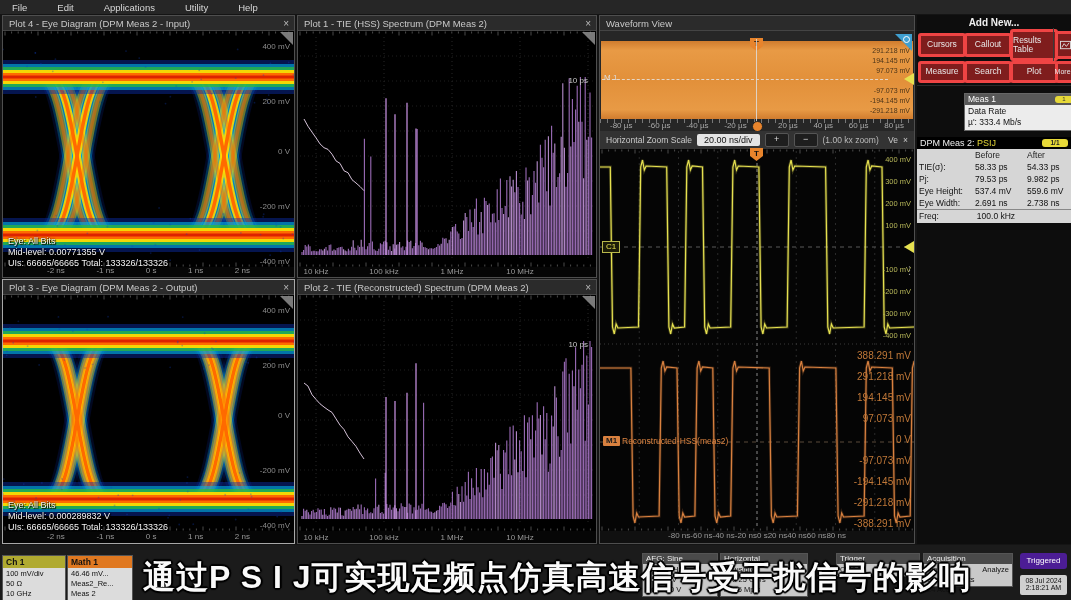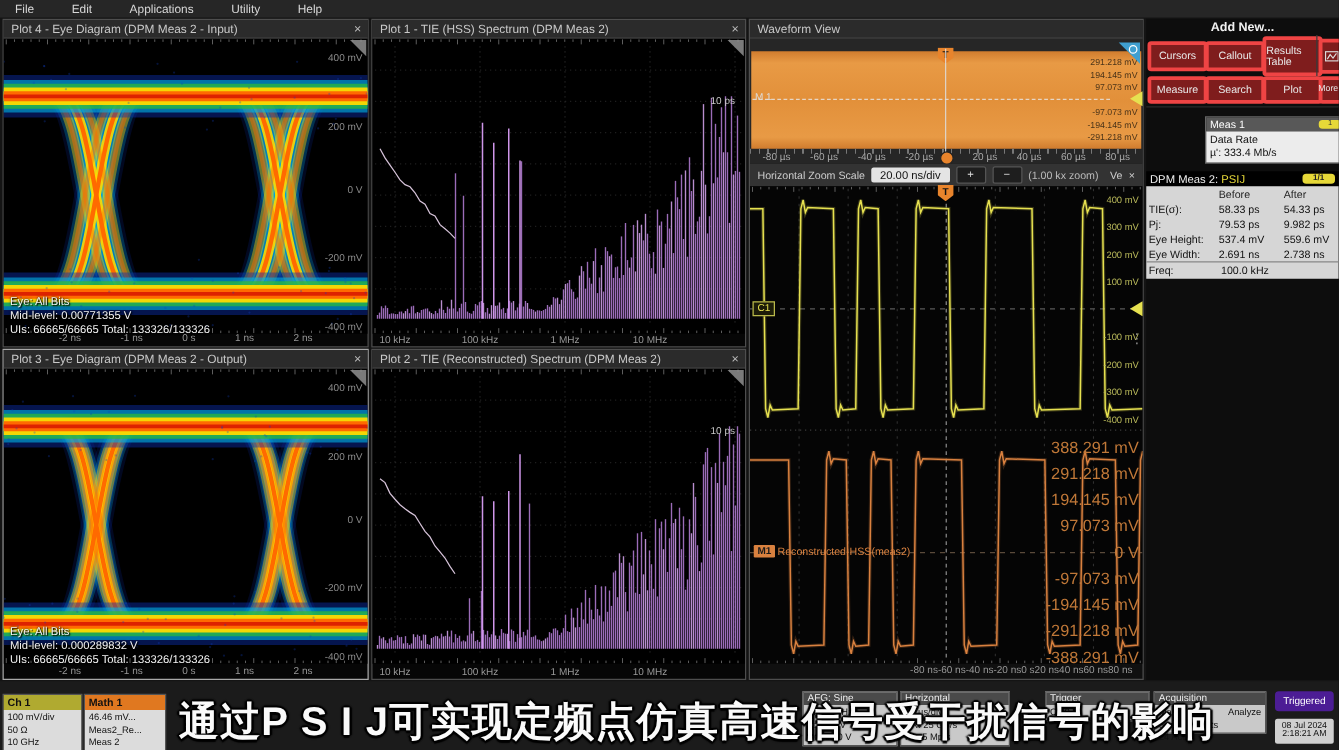--- a/index.html
+++ b/index.html
@@ -79,30 +79,30 @@
   #c1badge{position:absolute;left:2px;top:92px;font-size:8px;color:#e6e150;background:#1c1c08;
     border:1px solid #b8b84a;padding:0 3px;line-height:10px;cursor:grab;}
   #m1badge{position:absolute;left:3px;top:287px;font-size:8px;font-weight:bold;color:#1a1a1a;
     background:#d9813f;padding:0 3px;line-height:10px;border-radius:1px;cursor:grab;}
   #m1name{position:absolute;left:22px;top:287px;font-size:8.5px;color:#d9813f;white-space:nowrap;}
   #zy-yellow span{position:absolute;right:3px;font-size:7.5px;color:#b8b85a;}
   #zy-yellow span:nth-of-type(1){top:6px}#zy-yellow span:nth-of-type(2){top:28px}
   #zy-yellow span:nth-of-type(3){top:50px}#zy-yellow span:nth-of-type(4){top:72px}
   #zy-yellow span:nth-of-type(5){top:116px}#zy-yellow span:nth-of-type(6){top:138px}
   #zy-yellow span:nth-of-type(7){top:160px}#zy-yellow span:nth-of-type(8){top:182px}
-  #zy-orange span{position:absolute;right:3px;font-size:13px;color:#c07838;}
+  #zy-orange span{position:absolute;right:3px;font-size:10px;color:#c07838;}
   #zy-orange span:nth-of-type(1){top:201px}#zy-orange span:nth-of-type(2){top:222px}
   #zy-orange span:nth-of-type(3){top:243px}#zy-orange span:nth-of-type(4){top:264px}
   #zy-orange span:nth-of-type(5){top:285px}#zy-orange span:nth-of-type(6){top:306px}
   #zy-orange span:nth-of-type(7){top:327px}#zy-orange span:nth-of-type(8){top:348px}
   #zy-orange span:nth-of-type(9){top:369px}
   #zarrow{top:92px;}
   #grip{position:absolute;right:-1px;top:248px;color:#909090;font-size:11px;cursor:col-resize;}
   #wxaxis{position:absolute;left:0;top:515px;width:314px;height:12px;display:flex;
-    justify-content:flex-end;padding:0 8px;font-size:8px;color:#999;box-sizing:border-box;}
+    justify-content:center;padding:0 8px;font-size:8px;color:#999;box-sizing:border-box;}
   
   #rightcol{position:absolute;left:917px;top:15px;width:154px;height:529px;background:#0d0d0d;}
   #addnew{position:absolute;left:0;top:2px;width:154px;text-align:center;font-size:10px;
     font-weight:bold;color:#f0f0f0;}
   .rbtn{position:absolute;background:#7f1d1d;border:3px solid #ef4444;border-radius:3px;
     color:#e8e8e8;font-size:8.5px;display:flex;align-items:center;justify-content:center;
     text-align:left;cursor:pointer;line-height:1.1;}
   #btn-cursors{left:1px;top:18px;width:42px;height:18px;}
   #btn-callout{left:47px;top:18px;width:42px;height:18px;}
   #btn-results{left:93px;top:14px;width:42px;height:26px;}

